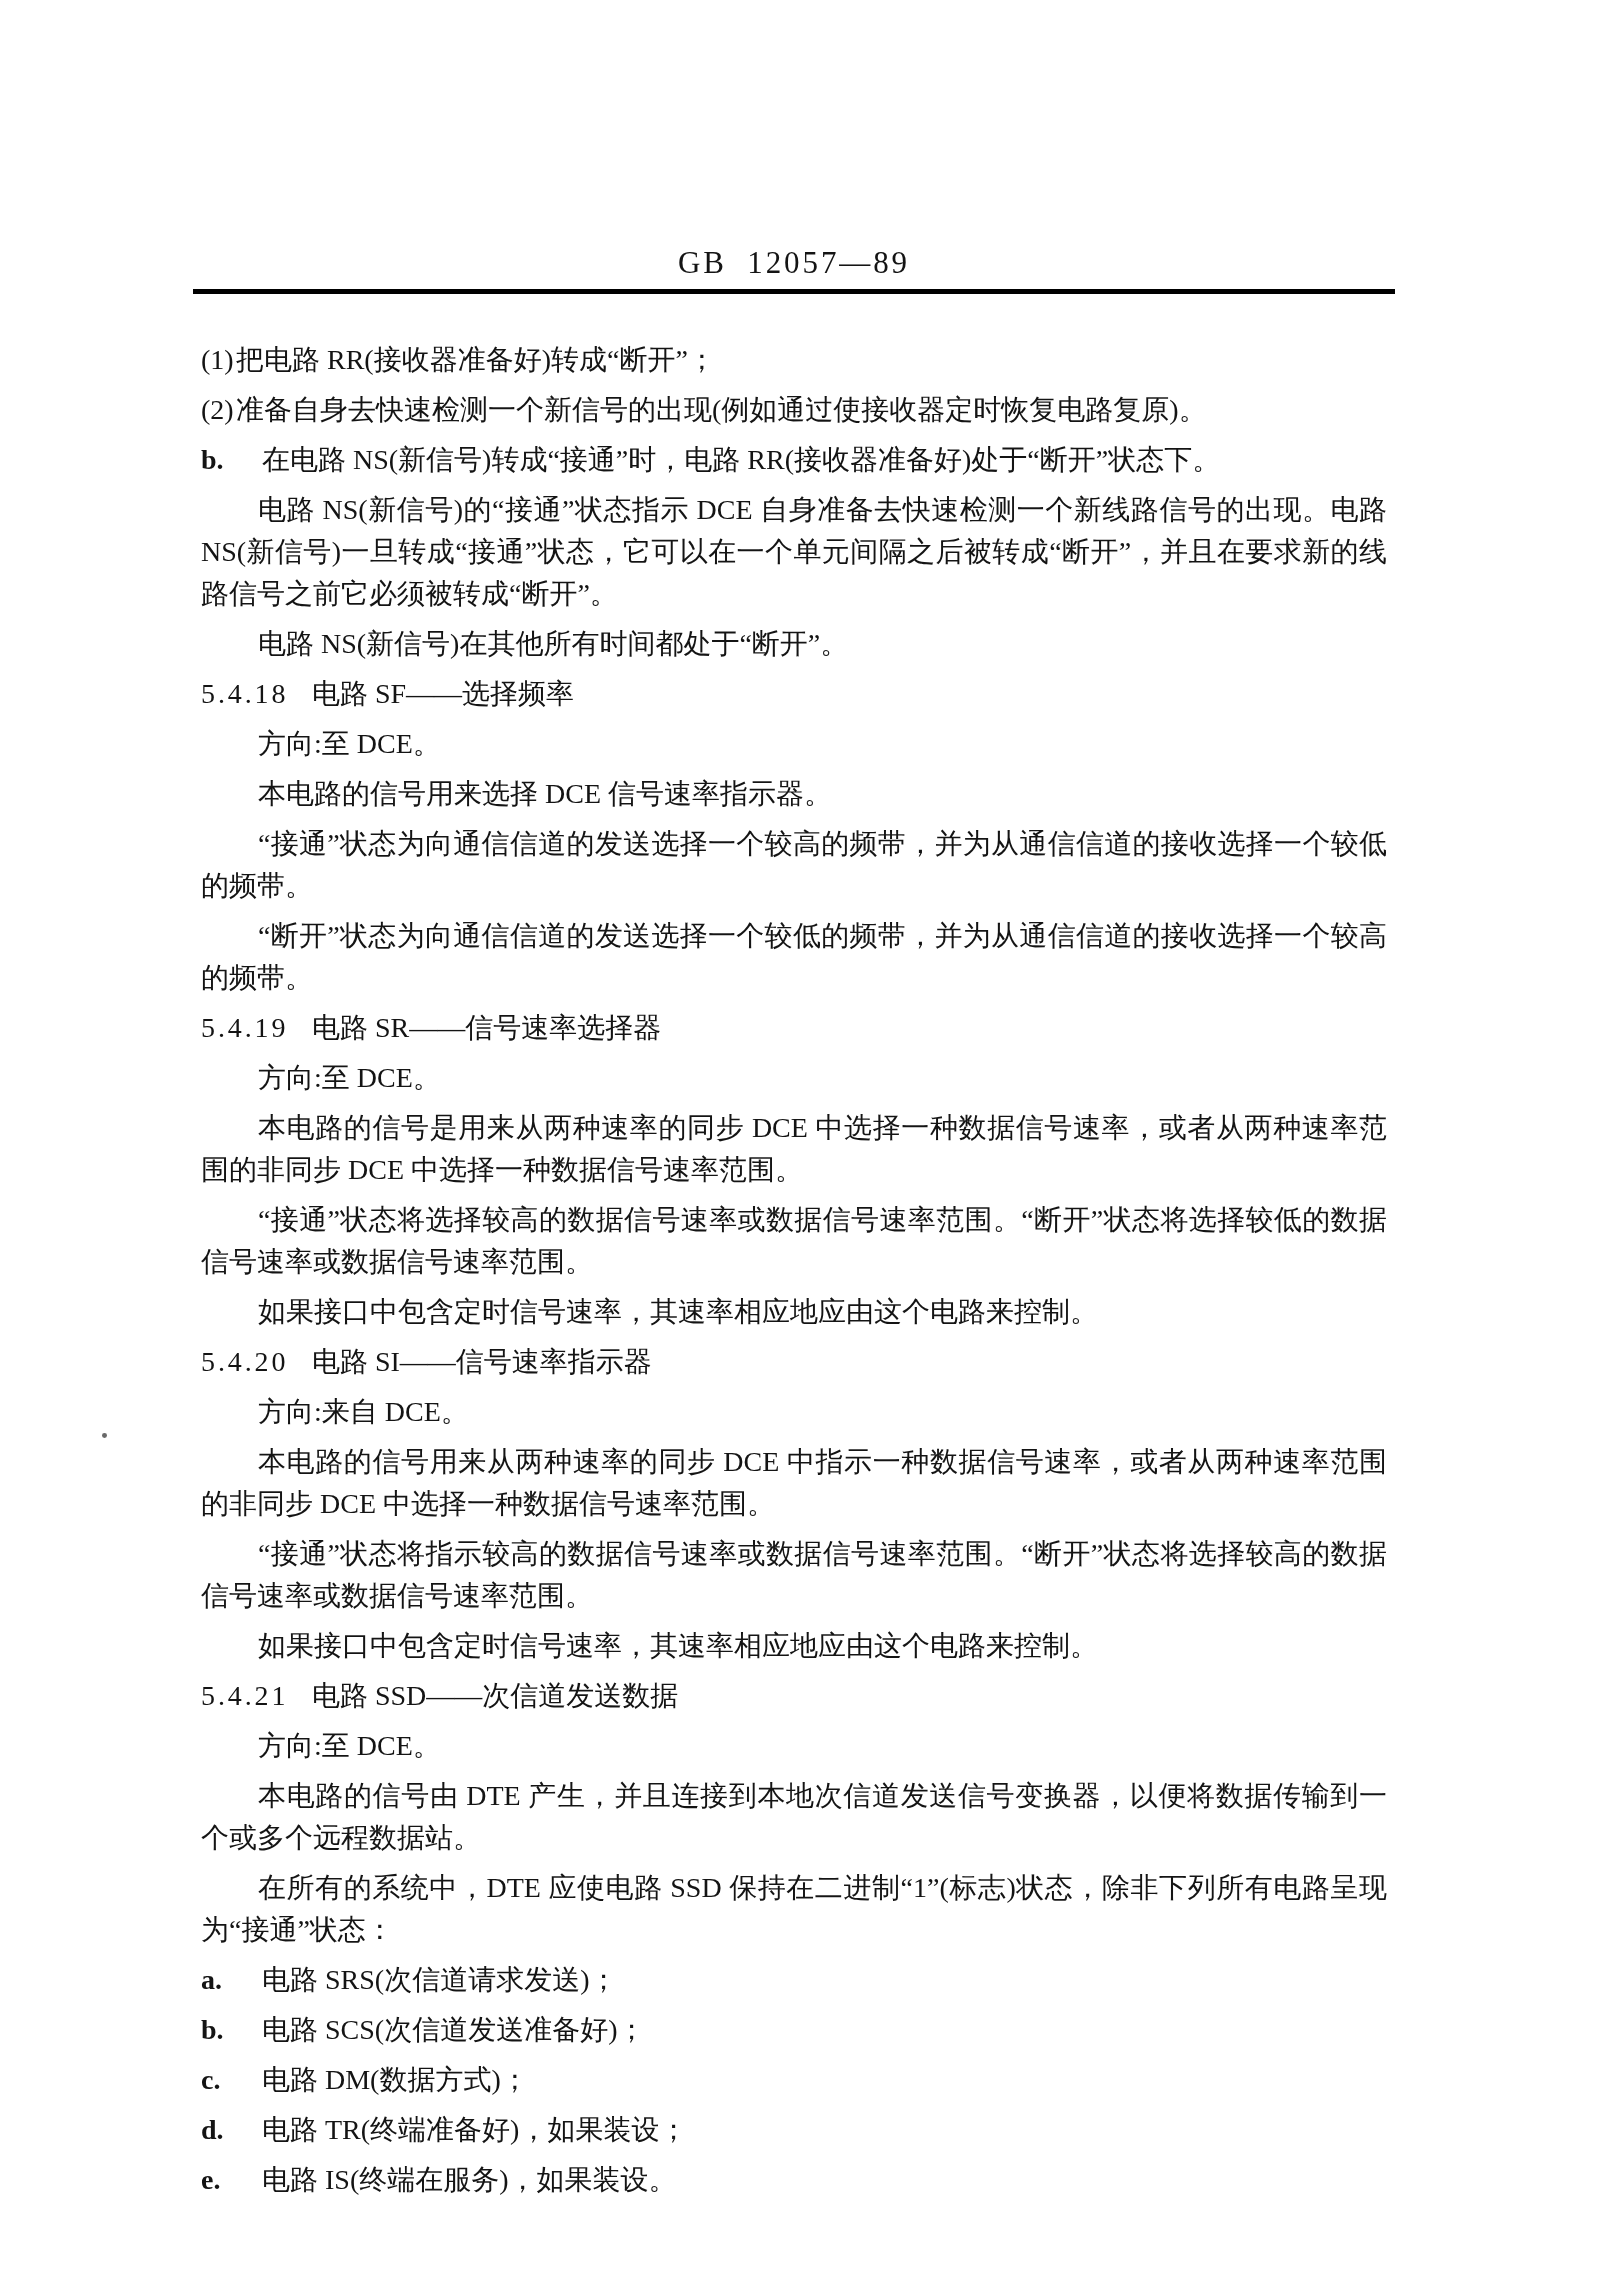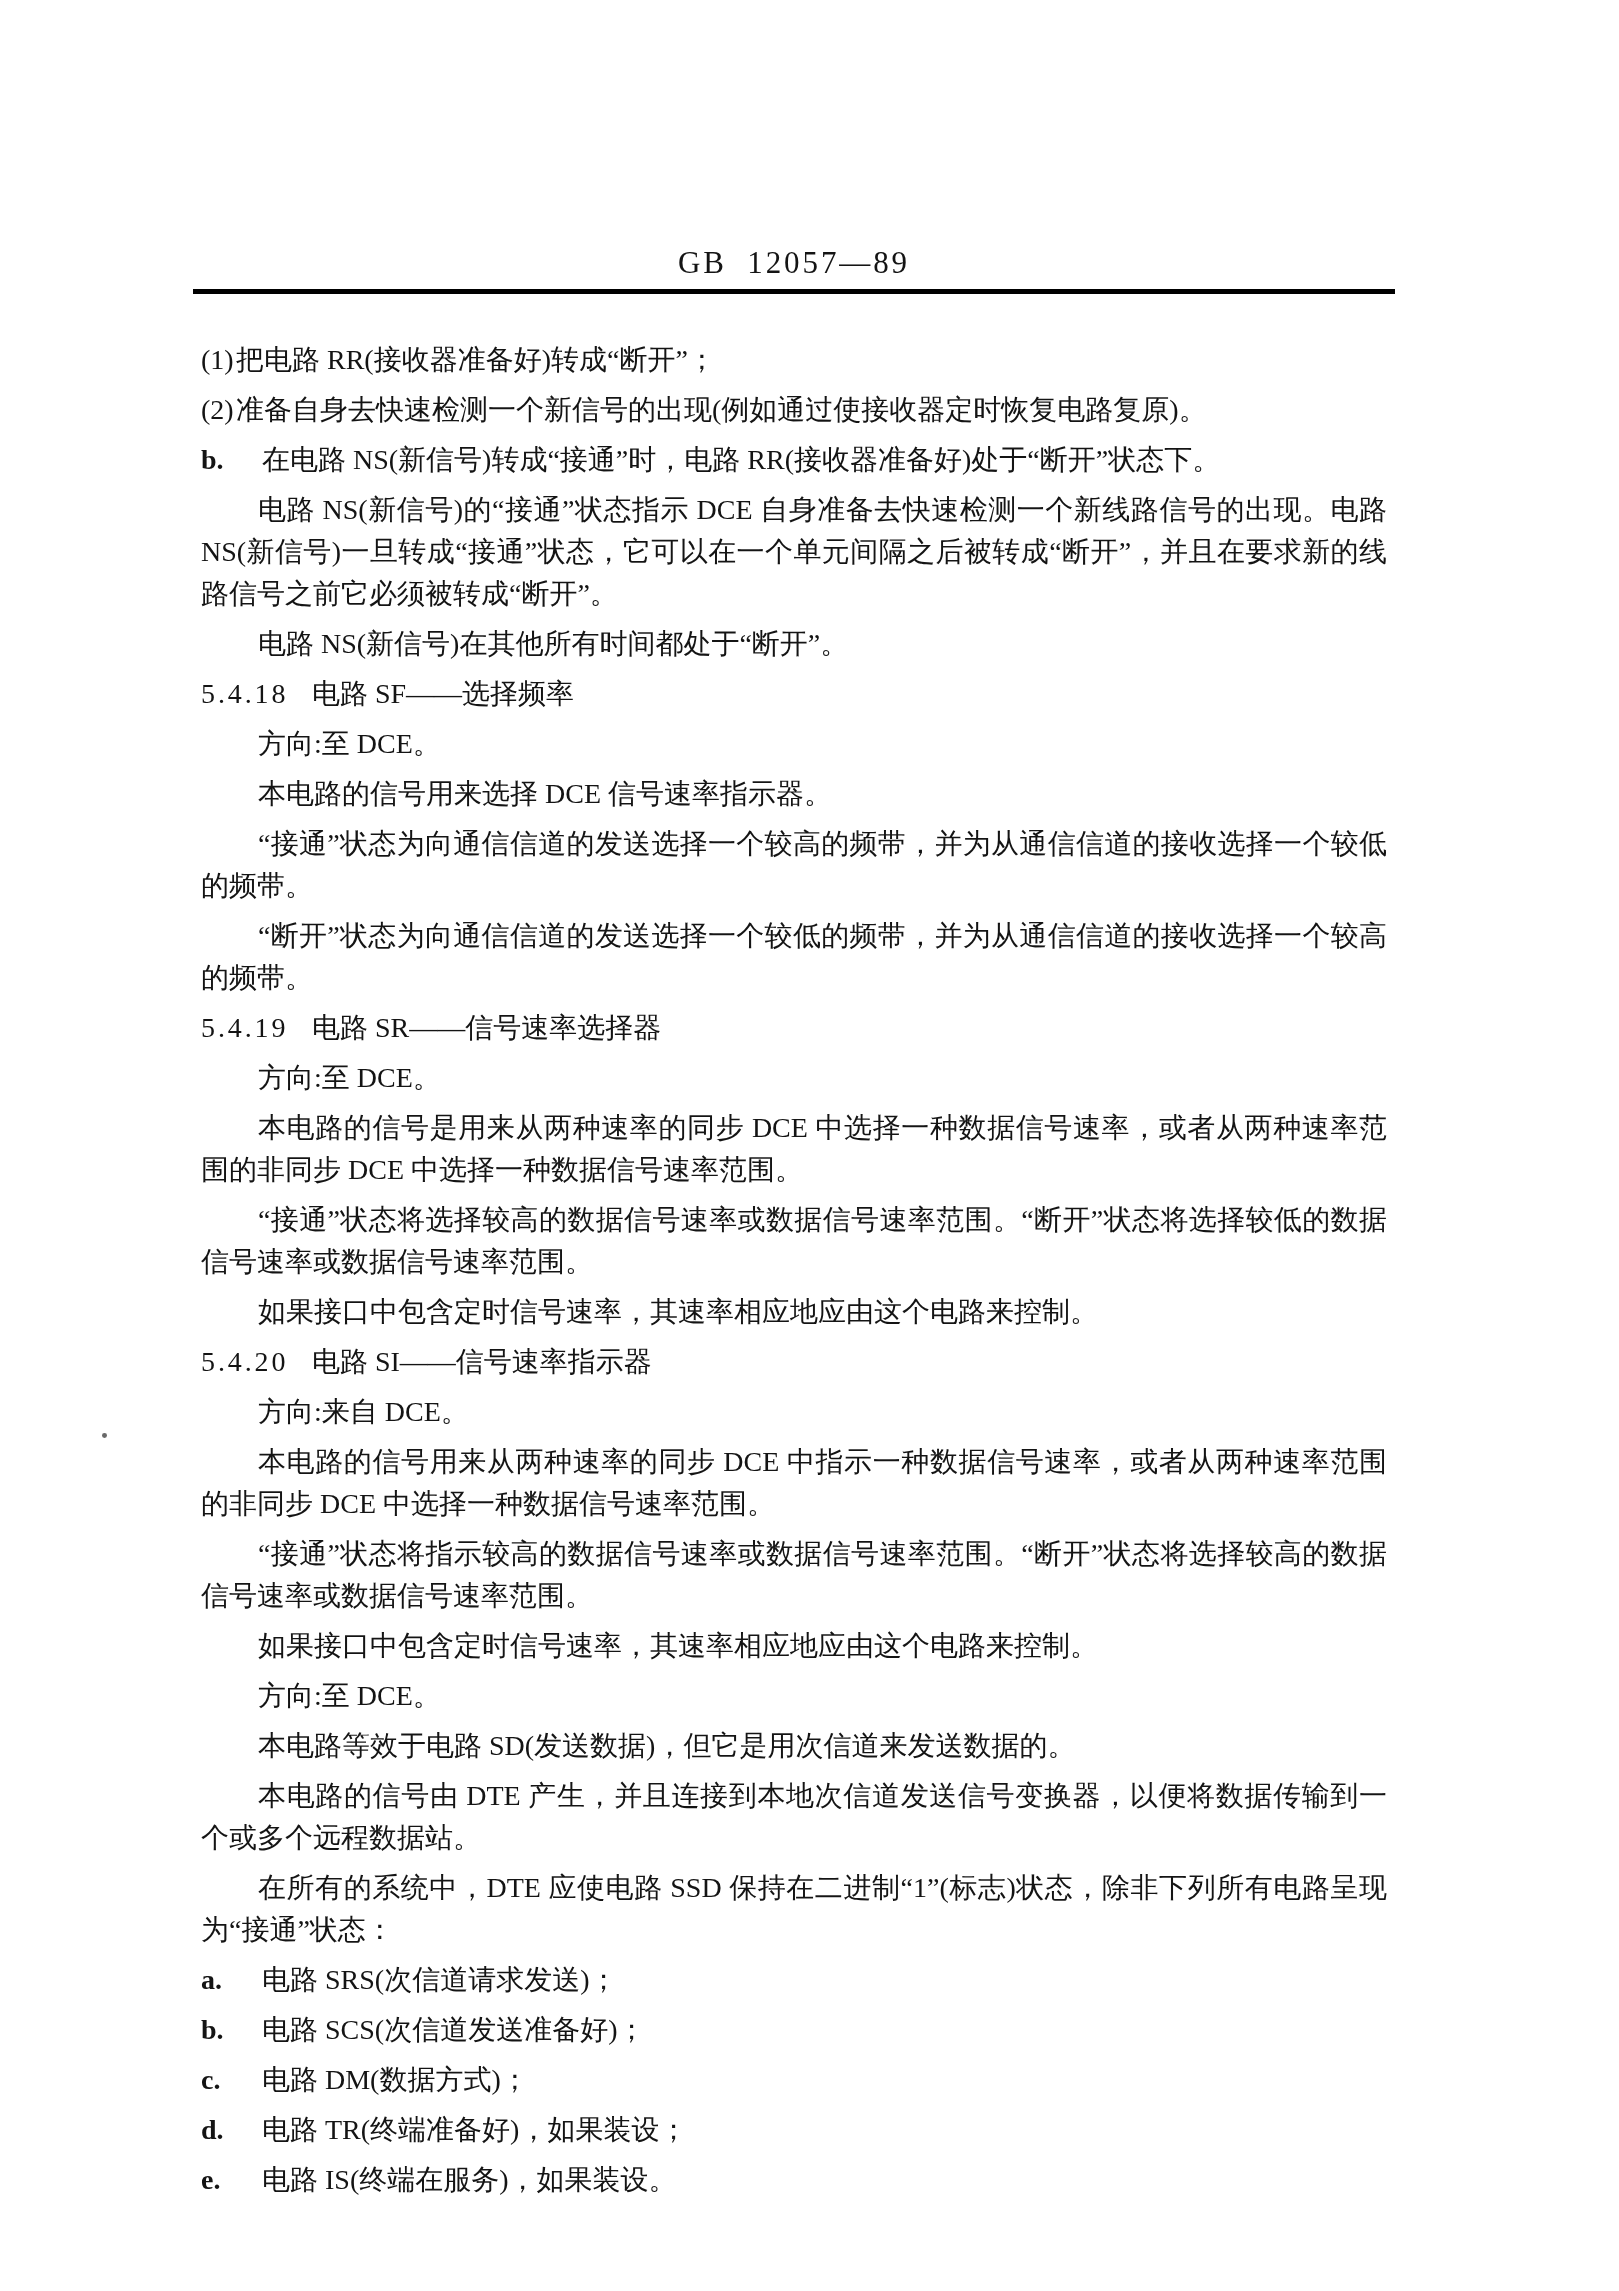--- a/index.html
+++ b/index.html
@@ -106,23 +106,23 @@
     <p class="para">“接通”状态将选择较高的数据信号速率或数据信号速率范围。“断开”状态将选择较低的数据信号速率或数据信号速率范围。</p>
     <p class="para">如果接口中包含定时信号速率，其速率相应地应由这个电路来控制。</p>
 
     <p class="clause"><span class="clause-num">5.4.20</span><span class="clause-title">电路 SI——信号速率指示器</span></p>
 
     <p class="para">方向:来自 DCE。</p>
     <p class="para">本电路的信号用来从两种速率的同步 DCE 中指示一种数据信号速率，或者从两种速率范围的非同步 DCE 中选择一种数据信号速率范围。</p>
     <p class="para">“接通”状态将指示较高的数据信号速率或数据信号速率范围。“断开”状态将选择较高的数据信号速率或数据信号速率范围。</p>
     <p class="para">如果接口中包含定时信号速率，其速率相应地应由这个电路来控制。</p>
 
+    <p class="clause"><span class="clause-num">5.4.21</span><span class="clause-title">电路 SSD——次信道发送数据</span></p>
 
     <p class="para">方向:至 DCE。</p>
-    <p class="para">本电路等效于电路 SD(发送数据)，但它是用次信道来发送数据的。</p>
     <p class="para">本电路的信号由 DTE 产生，并且连接到本地次信道发送信号变换器，以便将数据传输到一个或多个远程数据站。</p>
     <p class="para">在所有的系统中，DTE 应使电路 SSD 保持在二进制“1”(标志)状态，除非下列所有电路呈现为“接通”状态：</p>
 
     <p class="item-let"><span class="marker-let">a.</span><span>电路 SRS(次信道请求发送)；</span></p>
 
     <p class="item-let"><span class="marker-let">b.</span><span>电路 SCS(次信道发送准备好)；</span></p>
 
     <p class="item-let"><span class="marker-let">c.</span><span>电路 DM(数据方式)；</span></p>
 
     <p class="item-let"><span class="marker-let">d.</span><span>电路 TR(终端准备好)，如果装设；</span></p>

